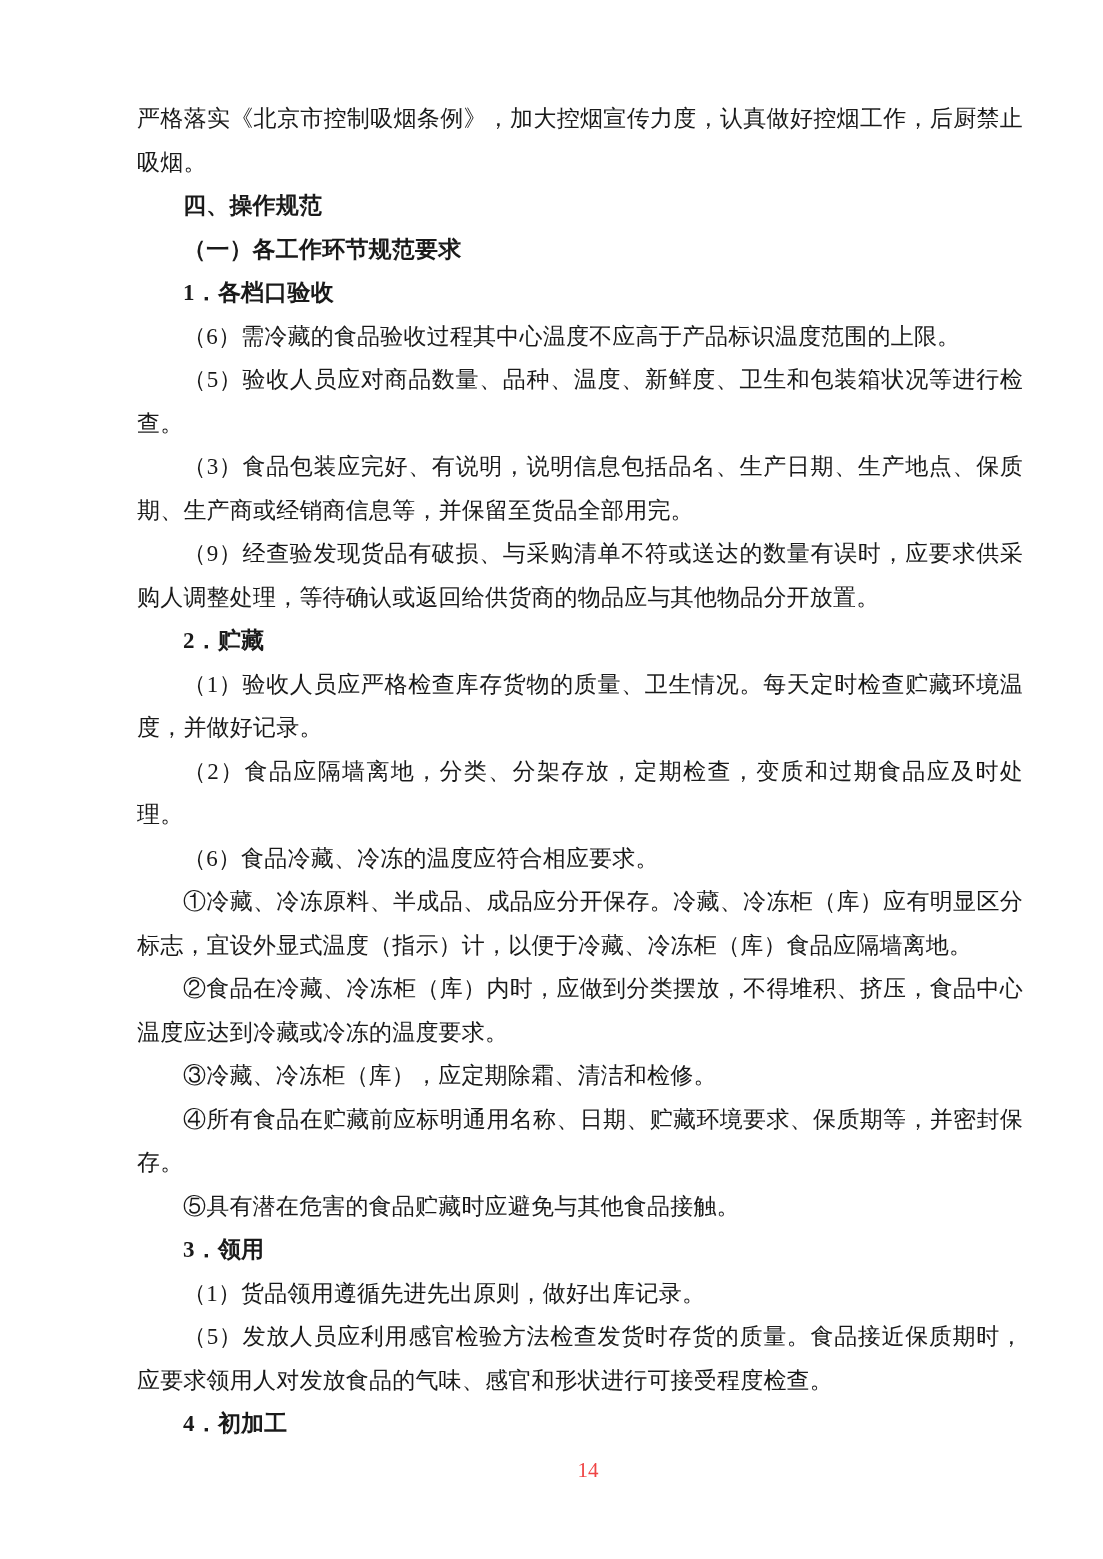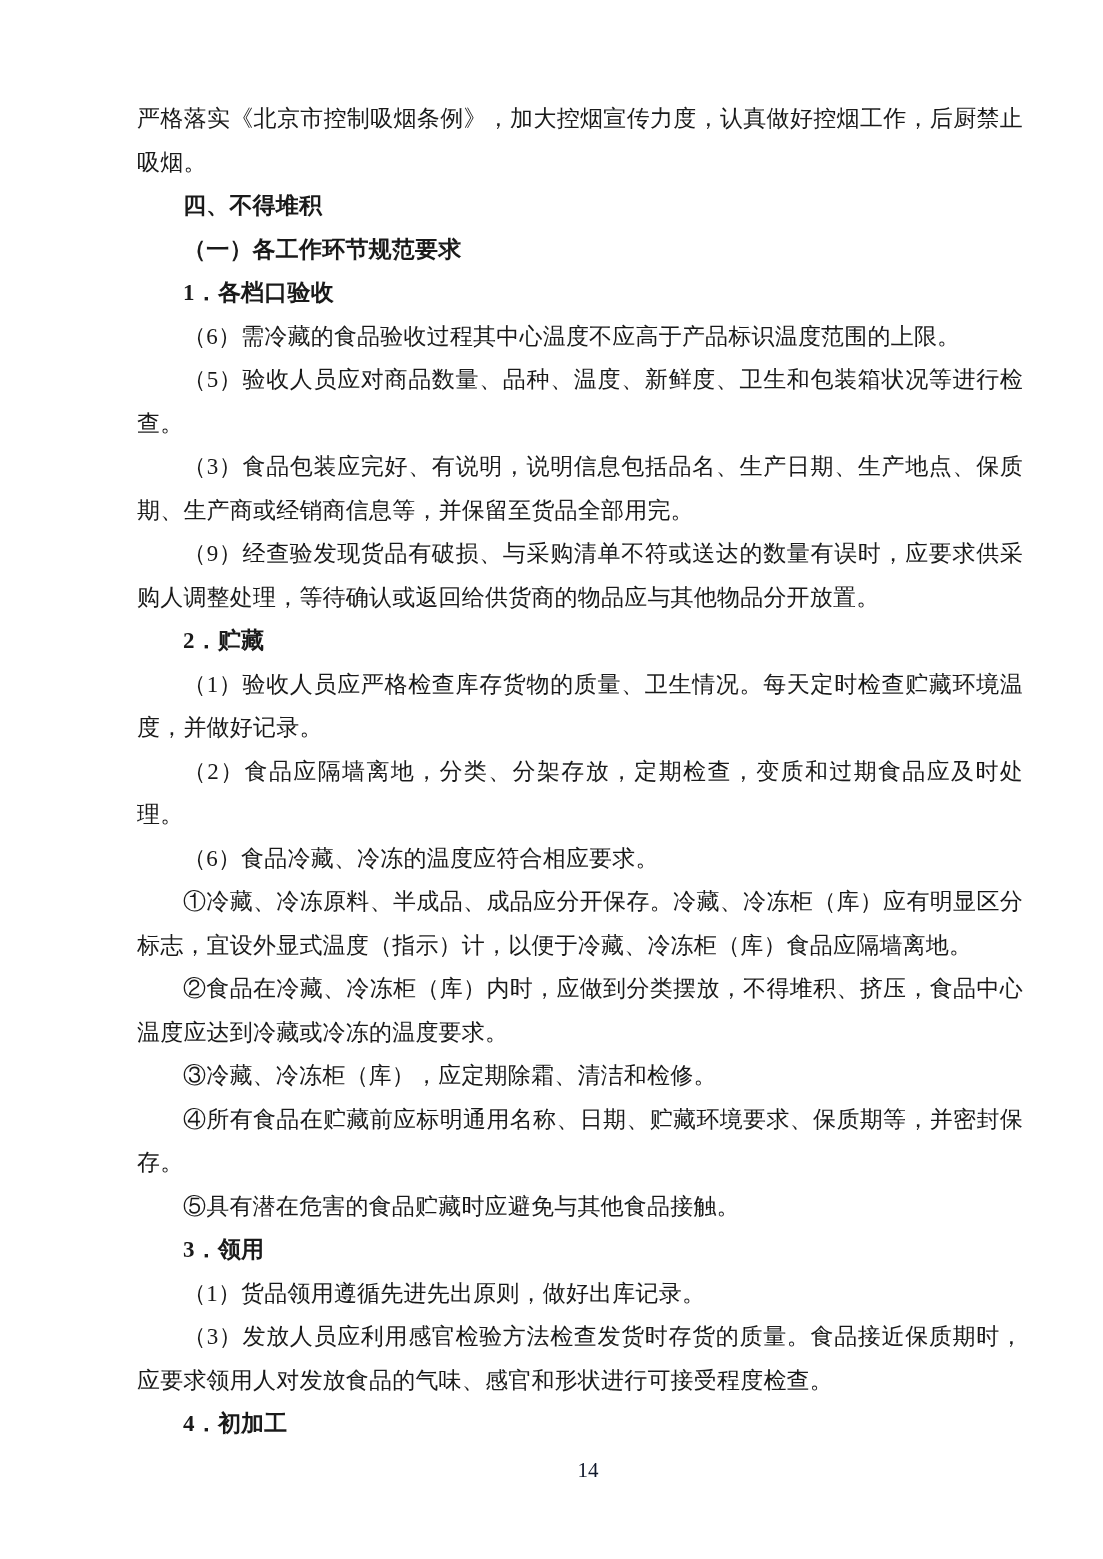--- a/index.html
+++ b/index.html
@@ -47,45 +47,45 @@
     text-align: left;
   }
   .page-footer {
     position: absolute;
     left: 145px;
     top: 1455px;
     width: 886px;
     text-align: center;
     font-size: 21px;
     line-height: 30px;
-    color: #0f172a;
+    color: #ef4444;
   }
 </style>
 </head>
 <body style="--text-color: #1a1a1a; background: rgb(255, 255, 255);">
 
 <div class="page">
   <div class="text-column">
 
   <p class="no-indent">严格落实《北京市控制吸烟条例》，加大控烟宣传力度，认真做好控烟工作，后厨禁止吸烟。</p>
-      <p class="heading indent">四、不得堆积</p>
+      <p class="heading indent">四、操作规范</p>
       <p class="heading indent">（一）各工作环节规范要求</p>
       <p class="heading indent">1．各档口验收</p>
       <p class="indent">（6）需冷藏的食品验收过程其中心温度不应高于产品标识温度范围的上限。</p>
       <p class="indent">（5）验收人员应对商品数量、品种、温度、新鲜度、卫生和包装箱状况等进行检查。</p>
       <p class="indent">（3）食品包装应完好、有说明，说明信息包括品名、生产日期、生产地点、保质期、生产商或经销商信息等，并保留至货品全部用完。</p>
       <p class="indent">（9）经查验发现货品有破损、与采购清单不符或送达的数量有误时，应要求供采购人调整处理，等待确认或返回给供货商的物品应与其他物品分开放置。</p>
       <p class="heading indent">2．贮藏</p>
       <p class="indent">（1）验收人员应严格检查库存货物的质量、卫生情况。每天定时检查贮藏环境温度，并做好记录。</p>
       <p class="indent">（2）食品应隔墙离地，分类、分架存放，定期检查，变质和过期食品应及时处理。</p>
       <p class="indent">（6）食品冷藏、冷冻的温度应符合相应要求。</p>
       <p class="indent">①冷藏、冷冻原料、半成品、成品应分开保存。冷藏、冷冻柜（库）应有明显区分标志，宜设外显式温度（指示）计，以便于冷藏、冷冻柜（库）食品应隔墙离地。</p>
       <p class="indent">②食品在冷藏、冷冻柜（库）内时，应做到分类摆放，不得堆积、挤压，食品中心温度应达到冷藏或冷冻的温度要求。</p>
       <p class="indent">③冷藏、冷冻柜（库），应定期除霜、清洁和检修。</p>
       <p class="indent">④所有食品在贮藏前应标明通用名称、日期、贮藏环境要求、保质期等，并密封保存。</p>
       <p class="indent">⑤具有潜在危害的食品贮藏时应避免与其他食品接触。</p>
       <p class="heading indent">3．领用</p>
       <p class="indent">（1）货品领用遵循先进先出原则，做好出库记录。</p>
-      <p class="indent">（3）发放人员应利用感官检验方法检查发货时存货的质量。食品接近保质期时，应要求领用人对发放食品的气味、感官和形状进行可接受程度检查。</p>
+      <p class="indent">（5）发放人员应利用感官检验方法检查发货时存货的质量。食品接近保质期时，应要求领用人对发放食品的气味、感官和形状进行可接受程度检查。</p>
       <p class="heading indent">4．初加工</p>
     </div>
   <div class="page-footer">14</div>
 </div>
 
 </body></html>

